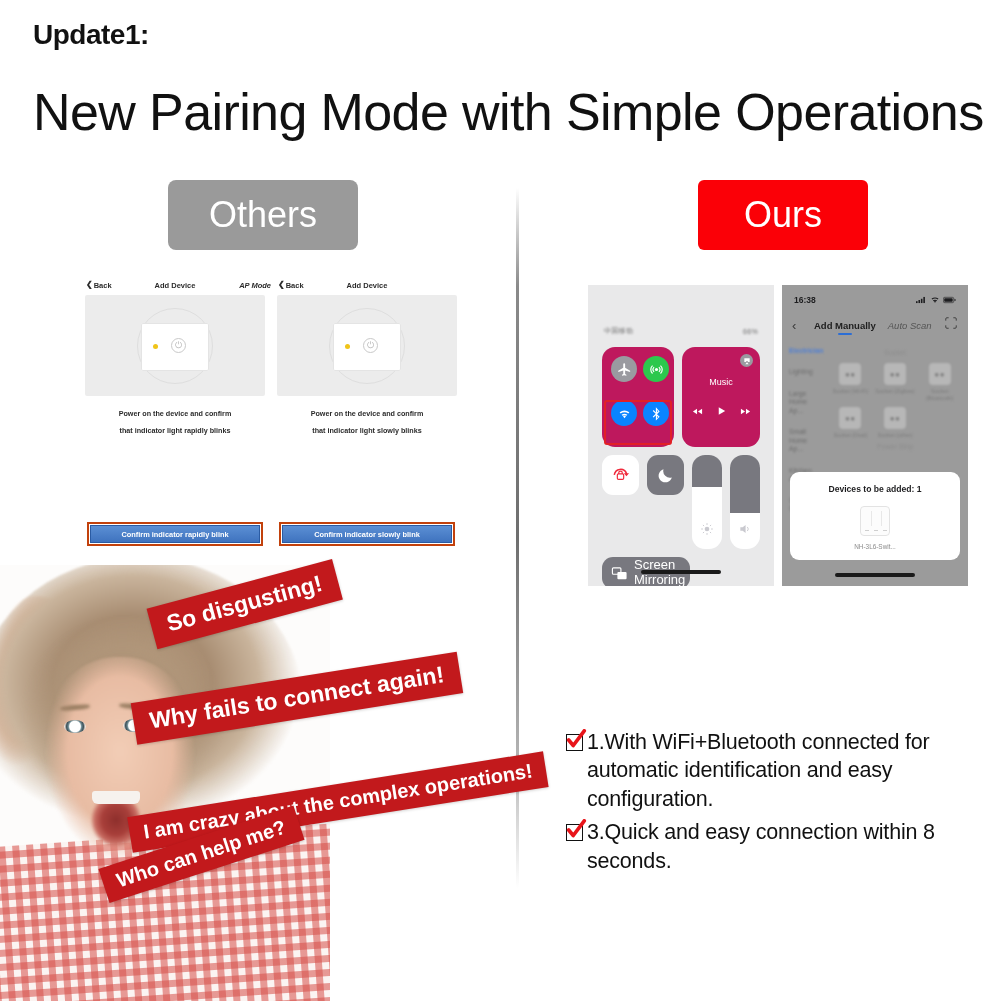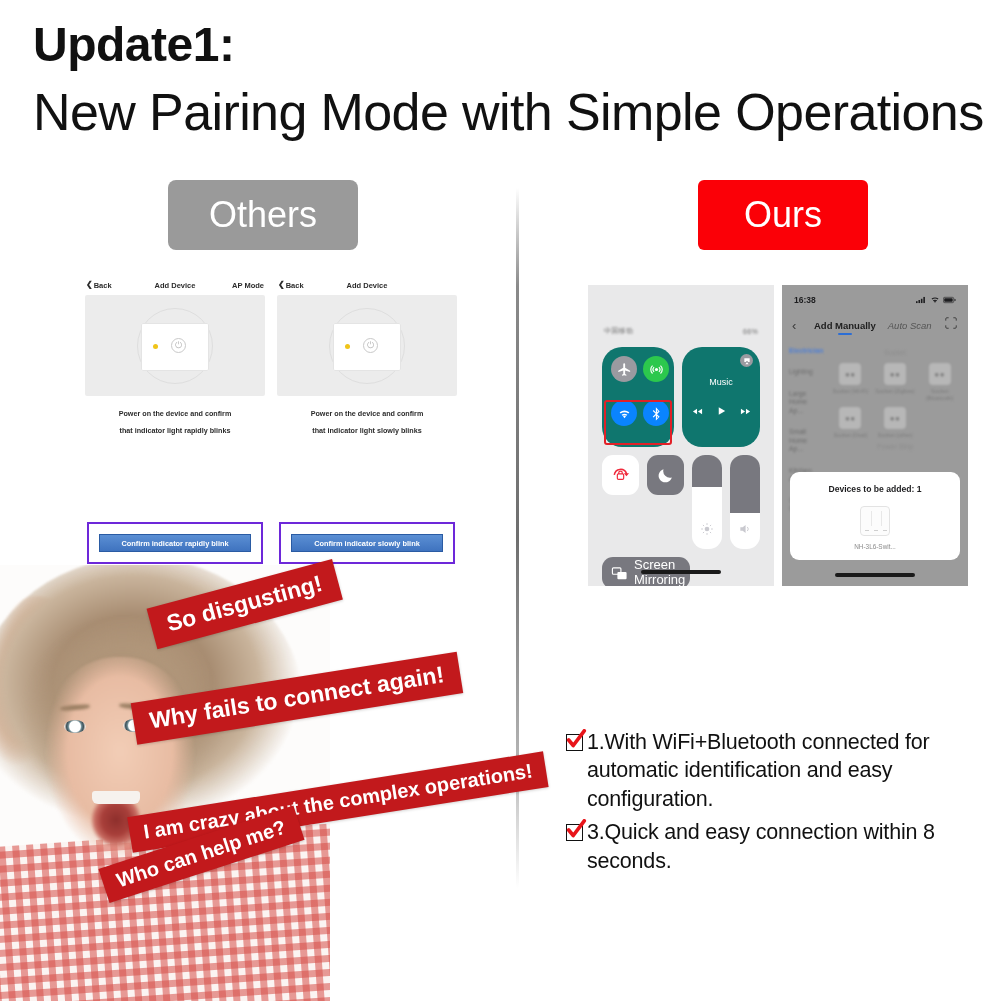--- a/index.html
+++ b/index.html
@@ -7,21 +7,21 @@
     width: 1001px; height: 1001px;
     background: #ffffff;
     font-family: "Liberation Sans", sans-serif;
     overflow: hidden;
   }
   #page { position: relative; width: 1001px; height: 1001px; background: #fff; overflow: hidden; }
 
   
   .h-line1 {
     position: absolute; left: 33px; top: 20px;
-    font-size: 48px; font-weight: 700; color: #111;
+    font-size: 28px; font-weight: 700; color: #111;
     letter-spacing: -0.5px; line-height: 1.05;
     font-family: "Liberation Sans", sans-serif;
   }
   .h-line2 {
     position: absolute; left: 33px; top: 84px;
     font-size: 52px; font-weight: 400; color: #111;
     letter-spacing: -0.6px; line-height: 1.08;
     white-space: nowrap;
   }
 
@@ -53,21 +53,21 @@
   .appshot.b { left: 271px; }
 
   .app-nav {
     position: relative; height: 20px; background: #fff;
     display: flex; align-items: center;
     font-size: 7.5px; font-weight: 700; color: #2b2b2b;
   }
   .nav-back { position: absolute; left: 7px; display: flex; align-items: center; gap: 1px; }
   .chev { font-size: 8px; font-weight: 700; line-height: 1; }
   .nav-title { position: absolute; left: 0; right: 0; text-align: center; }
-  .nav-right { position: absolute; right: 7px; }
+  .nav-right { position: absolute; right: 0; font-style: italic; }
 
   .app-card {
     position: relative; margin: 0 6px; height: 101px;
     background: #ececec; border-radius: 2px; overflow: hidden;
   }
   .dev-circle {
     position: absolute; left: 50%; top: 50%; transform: translate(-50%,-50%);
     width: 76px; height: 76px; border-radius: 50%;
     border: 1px solid #dedede; background: transparent;
   }
@@ -91,21 +91,21 @@
     margin-top: 10px; text-align: center; font-size: 7.2px; font-weight: 700;
     color: #2b2b2b; line-height: 2.3;
   }
 
   .app-link {
     position: absolute; left: 0; right: 0; top: 248px; text-align: center;
     font-size: 6.6px; font-weight: 700; color: #1f4fae; text-decoration: underline;
   }
   .app-btn-wrap {
     position: absolute; left: 8px; right: 8px; top: 247px;
-    border: 2px solid #6d28d9; padding: 10px; background: #fff;
+    border: 2px solid #c2410c; padding: 1px; background: #fff;
   }
   .app-btn {
     height: 18px; display: flex; align-items: center; justify-content: center;
     background: linear-gradient(to bottom, #5b8fd4 0%, #3f73bf 100%);
     border: 1px solid #2a5ba3;
     color: #fff; font-size: 7.4px; font-weight: 700;
   }
 
   
   .left-white-mask { position: absolute; left: 79px; top: 0; width: 384px; height: 300px; background: #fff; }
@@ -190,21 +190,21 @@
 
   
   .cc-status {
     position: absolute; left: 0; right: 0; top: 40px; height: 12px;
     display: flex; justify-content: space-between; padding: 0 16px;
     font-size: 7px; color: #6b6b6b; align-items: center;
   }
   .cc-status .blurtxt { filter: blur(1.1px); letter-spacing: .3px; }
   .cc-grid { position: absolute; left: 14px; top: 62px; width: 158px; }
   .cc-row { display: flex; gap: 8px; }
-  .cc-tile { background: #0f766e; border-radius: 20px; }
+  .cc-tile { background: #be185d; border-radius: 13px; }
   .conn-tile {
     position: relative; width: 72px; height: 100px; padding: 9px;
     display: grid; grid-template-columns: 1fr 1fr; grid-template-rows: 1fr 1fr; gap: 6px;
   }
   .cbtn { width: 26px; height: 26px; border-radius: 50%; display: flex; align-items: center; justify-content: center; }
   .cbtn.grey { background: #9a9aa0; }
   .cbtn.green { background: #2cc84d; }
   .cbtn.blue { background: #0a84ff; }
   .cbtn svg { width: 15px; height: 15px; fill: #fff; }
   .conn-highlight {

